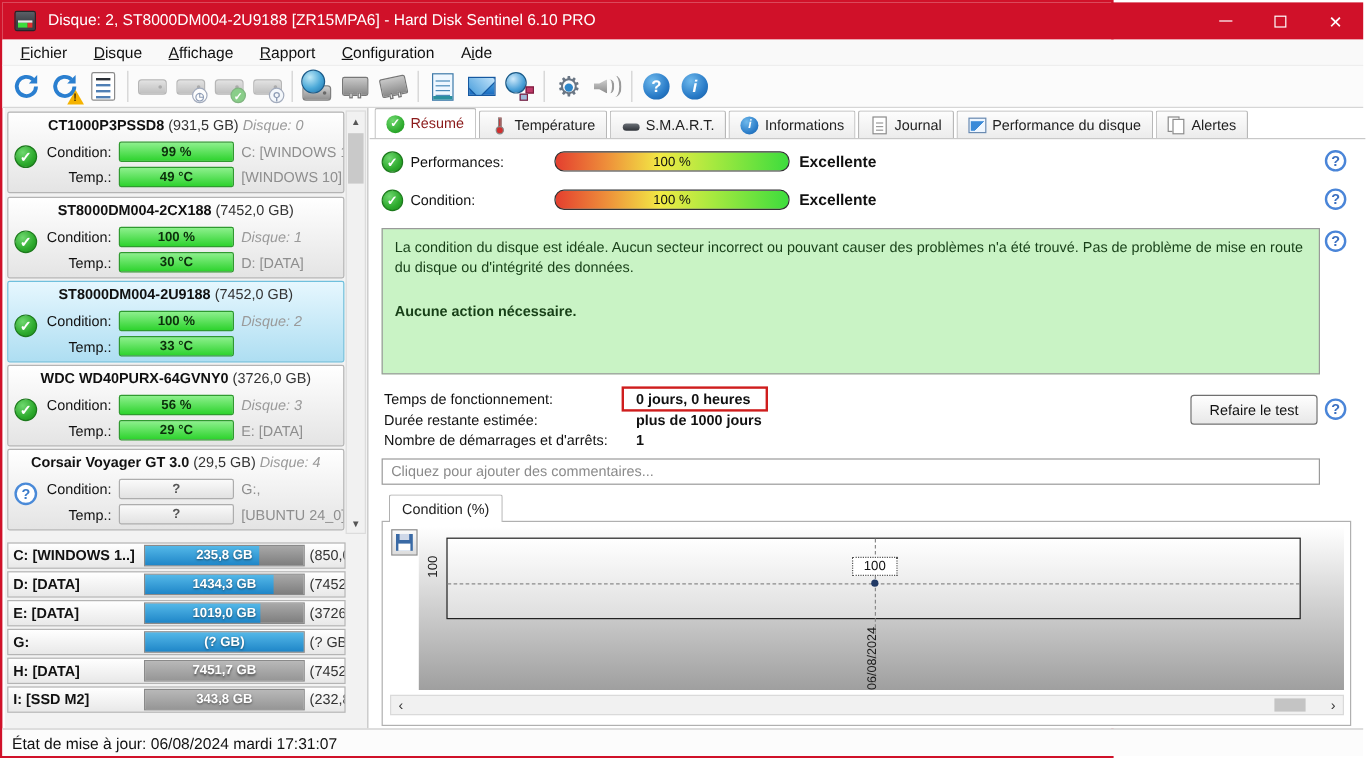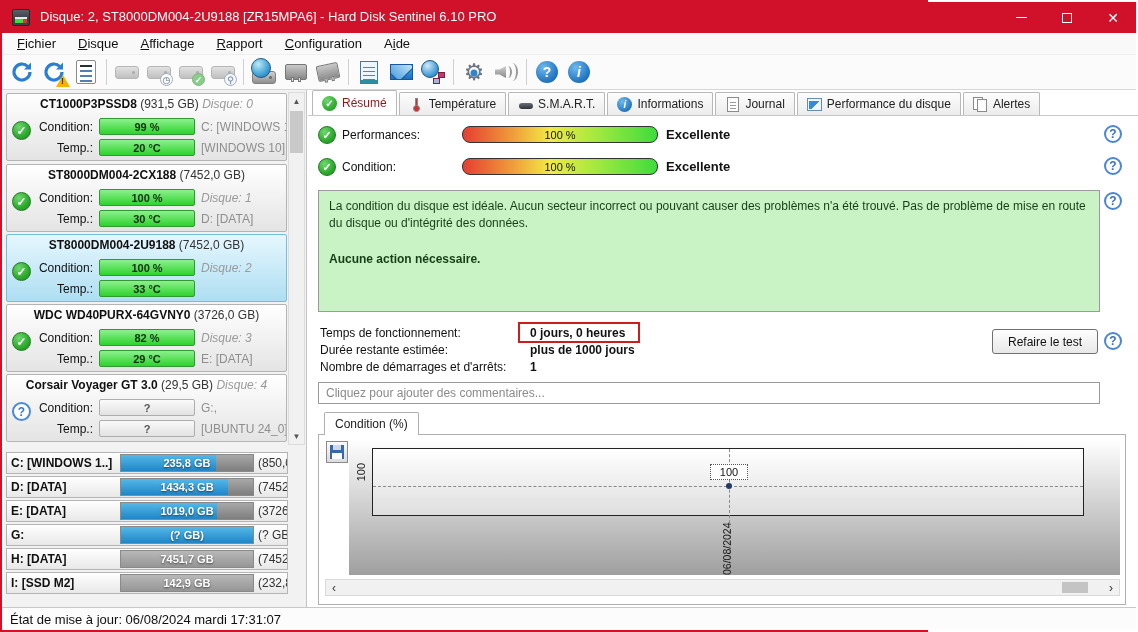--- a/index.html
+++ b/index.html
@@ -284,21 +284,21 @@
       <div class="drow" style="top:24px">
           <span class="dlabel">Condition:</span>
           <div class="gbar">
             <span>99 %</span>
           </div>
           <span class="dright">C: [WINDOWS 1</span>
         </div>
       <div class="drow" style="top:45px">
           <span class="dlabel">Temp.:</span>
           <div class="gbar">
-            <span>20 °C</span>
+            <span>49 °C</span>
           </div>
           <span class="dright">[WINDOWS 10]</span>
         </div>
     </div>
 
     <div class="disk-card" style="top:74px">
       <div class="dheader"><span class="dname">ST8000DM004-2CX188</span> <span class="dsize">(7452,0 GB)</span></div>
       <div class="dstatus ok">✓</div>
       <div class="drow" style="top:24px">
           <span class="dlabel">Condition:</span>
@@ -333,21 +333,21 @@
           </div>
         </div>
     </div>
 
     <div class="disk-card" style="top:214px">
       <div class="dheader"><span class="dname">WDC WD40PURX-64GVNY0</span> <span class="dsize">(3726,0 GB)</span></div>
       <div class="dstatus ok">✓</div>
       <div class="drow" style="top:24px">
           <span class="dlabel">Condition:</span>
           <div class="gbar">
-            <span>82 %</span>
+            <span>56 %</span>
           </div>
           <span class="dright it">Disque: 3</span>
         </div>
       <div class="drow" style="top:45px">
           <span class="dlabel">Temp.:</span>
           <div class="gbar">
             <span>29 °C</span>
           </div>
           <span class="dright">E: [DATA]</span>
         </div>
@@ -419,21 +419,21 @@
       <div class="pbar" style="background:linear-gradient(#b8b8b8,#969696)">
           <div class="pfill" style="width: 0%;"></div>
           <span class="ptext">7451,7 GB</span>
         </div>
       <span class="ptotal">(7452,0 GB)</span>
     </div>
     <div class="prow" style="top:482px">
       <span class="plabel">I: [SSD M2]</span>
       <div class="pbar" style="background:linear-gradient(#b8b8b8,#969696)">
           <div class="pfill" style="width: 0%;"></div>
-          <span class="ptext">142,9 GB</span>
+          <span class="ptext">343,8 GB</span>
         </div>
       <span class="ptotal">(232,8 GB)</span>
 
     </div>
   </div>
 
   <div id="rpanel" class="abs">
     <div id="tabline"></div>
     <div id="tabrow">
       <div class="tab active">

